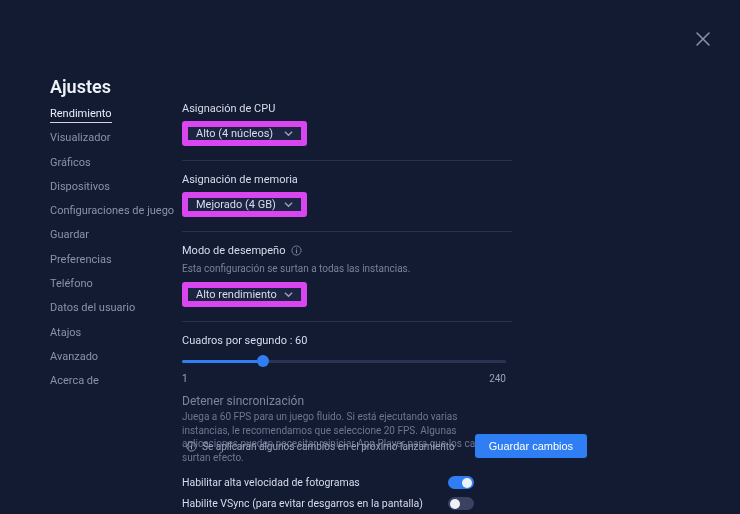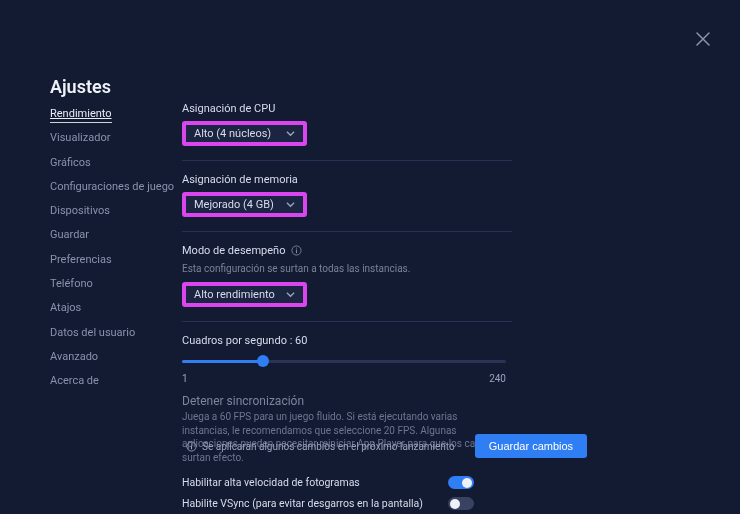--- a/index.html
+++ b/index.html
@@ -39,21 +39,20 @@
   }
   .sidebar-item {
     font-size: 11px;
     color: #8a93ab;
     padding: 5px 0;
     cursor: pointer;
     line-height: 1.3;
   }
   .sidebar-item.active {
     color: #eaedf5;
-    text-decoration: underline;
   }
   .sidebar-item.active span {
     border-bottom: 1px solid #cfd4e2;
     padding-bottom: 2px;
   }
   .content {
     margin-top: 40px;
     width: 330px;
   }
   .section-label {
@@ -64,21 +63,21 @@
     align-items: center;
     gap: 6px;
   }
   .section-sub {
     font-size: 10px;
     color: #7a8199;
     margin-bottom: 8px;
   }
   .select {
     background: #1b2541;
-    border: 4px solid #d946ef;
+    border: 6px solid #d946ef;
     border-radius: 3px;
     width: 125px;
     height: 25px;
     display: flex;
     align-items: center;
     justify-content: space-between;
     padding: 0 8px;
     font-size: 11px;
     color: #d8dcec;
     cursor: pointer;
@@ -162,27 +161,27 @@
     </svg>
 </div>
 
 <h1 class="page-title">Ajustes</h1>
 
 <div class="container">
   <nav class="sidebar" id="sidebar">
       <div class="sidebar-item active"><span>Rendimiento</span></div>
       <div class="sidebar-item"><span>Visualizador</span></div>
       <div class="sidebar-item"><span>Gráficos</span></div>
+      <div class="sidebar-item"><span>Dispositivos</span></div>
       <div class="sidebar-item"><span>Configuraciones de juego</span></div>
-      <div class="sidebar-item"><span>Dispositivos</span></div>
       <div class="sidebar-item"><span>Guardar</span></div>
       <div class="sidebar-item"><span>Preferencias</span></div>
       <div class="sidebar-item"><span>Teléfono</span></div>
+      <div class="sidebar-item"><span>Datos del usuario</span></div>
       <div class="sidebar-item"><span>Atajos</span></div>
-      <div class="sidebar-item"><span>Datos del usuario</span></div>
       <div class="sidebar-item"><span>Avanzado</span></div>
       <div class="sidebar-item"><span>Acerca de</span></div>
     </nav>
 
   <div class="content">
     <div class="section-label">Asignación de CPU</div>
     <div class="select">
       <span>Alto (4 núcleos)</span>
       <span class="chev">
           <svg viewBox="0 0 10 10">

